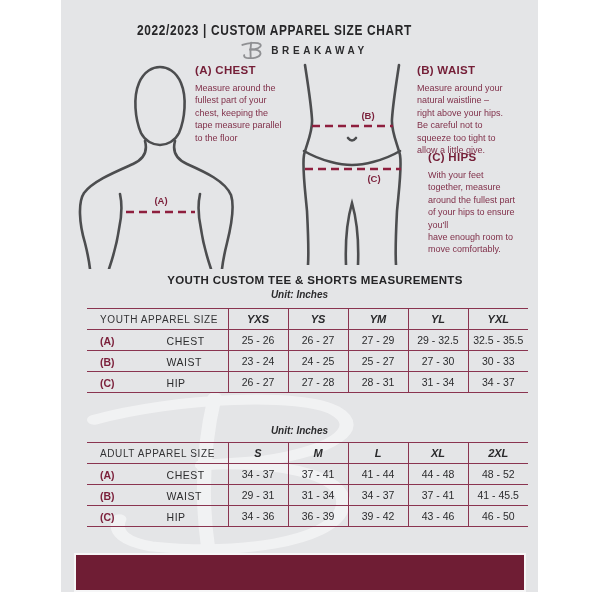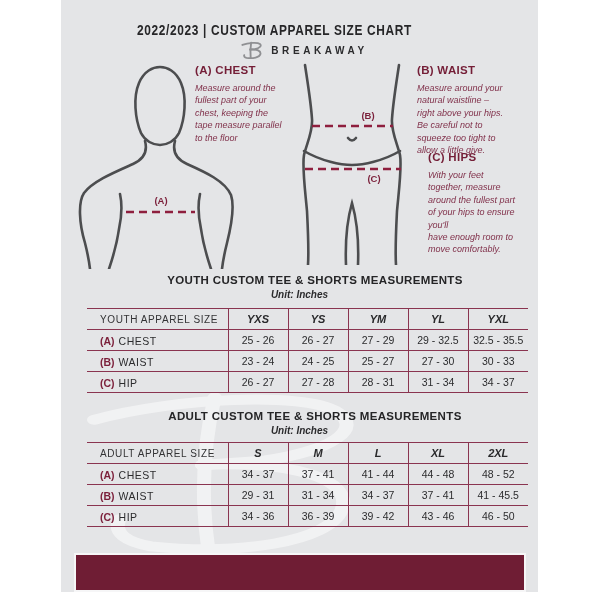--- a/index.html
+++ b/index.html
@@ -51,21 +51,21 @@
   .dash{fill:none; stroke:#8e1f3e; stroke-width:2.6; stroke-dasharray:8 5;}
   .diag-label{font-family:"Liberation Sans",sans-serif; font-size:9.5px; font-weight:bold; fill:var(--accent);}
   .mblock{position:absolute;}
   .mblock-chest{left:134px; top:9px;  width:110px;}
   .mblock-waist{left:356px; top:9px;  width:114px;}
   .mblock-hips {left:356px; top:96px;width:120px;margin-left:11px;}
   .mblock h3{
     font-size:11.5px; font-weight:bold; color:#741e37; letter-spacing:.3px; margin-bottom:6px;
   }
   .mblock p{
-    font-size:9px; font-style:italic; color:#80304a; line-height:1.38;
+    font-size:9px; color:#80304a; line-height:1.38;
     white-space:pre-line;
   }
   
   .tbl-title{
     position:absolute; left:0; right:0; text-align:center;
     font-size:11.5px; font-weight:bold; color:#252527; letter-spacing:.35px; z-index:1;margin-left:31px;
   }
   .tbl-unit{
     position:absolute; left:0; right:0; text-align:center;
     font-size:10px; font-weight:bold; font-style:italic; color:#2b2b2d; z-index:1;
@@ -83,21 +83,21 @@
     height:21px; border-top:1.5px solid var(--accent-light);
     border-bottom:1.5px solid var(--accent-light);
     border-left:1.5px solid var(--accent-light);
     text-align:center; vertical-align:middle; color:var(--ink);
   }
   .size-table td:first-child{border-left:none; text-align:left; padding-left:13px;}
   .size-table td.hdr-label{font-size:10px; letter-spacing:.6px; color:#333335;}
   .size-table td.hdr-size{font-size:11px; font-weight:bold; color:#29292b;font-style:italic;}
   .size-table td.val{font-size:10.5px; color:#2c2c2e;}
   .row-key{color:var(--accent); font-weight:bold; font-size:10.5px; margin-right:4px;}
-  .row-name{font-size:10.5px; letter-spacing:.5px; color:#2c2c2e;}
+  .row-name{font-size:10.5px; letter-spacing:.5px; color:#2c2c2e;margin-left:48px;}
   
   .footer-bar{
     position:absolute; left:13px; top:553px; width:452px; height:39px;
     background:var(--footer); border:2px solid #f6f6f7; z-index:1;
   }
 </style>
 </head>
 <body>
 
 <div class="flyer">
@@ -225,21 +225,20 @@
       </td>
       <td class="val">26 - 27</td>
       <td class="val">27 - 28</td>
       <td class="val">28 - 31</td>
       <td class="val">31 - 34</td>
       <td class="val">34 - 37</td>
     </tr>
     </tbody>
   </table>
 
-  <div class="tbl-title t-adult-title">ADULT CUSTOM TEE &amp; SHORTS MEASUREMENTS</div>
   <div class="tbl-unit t-adult-unit">Unit: Inches</div>
   <table class="size-table t-adult">
     <colgroup>
         <col class="c0">
         <col class="cn">
         <col class="cn">
         <col class="cn">
         <col class="cn">
         <col class="cn">
       </colgroup>

